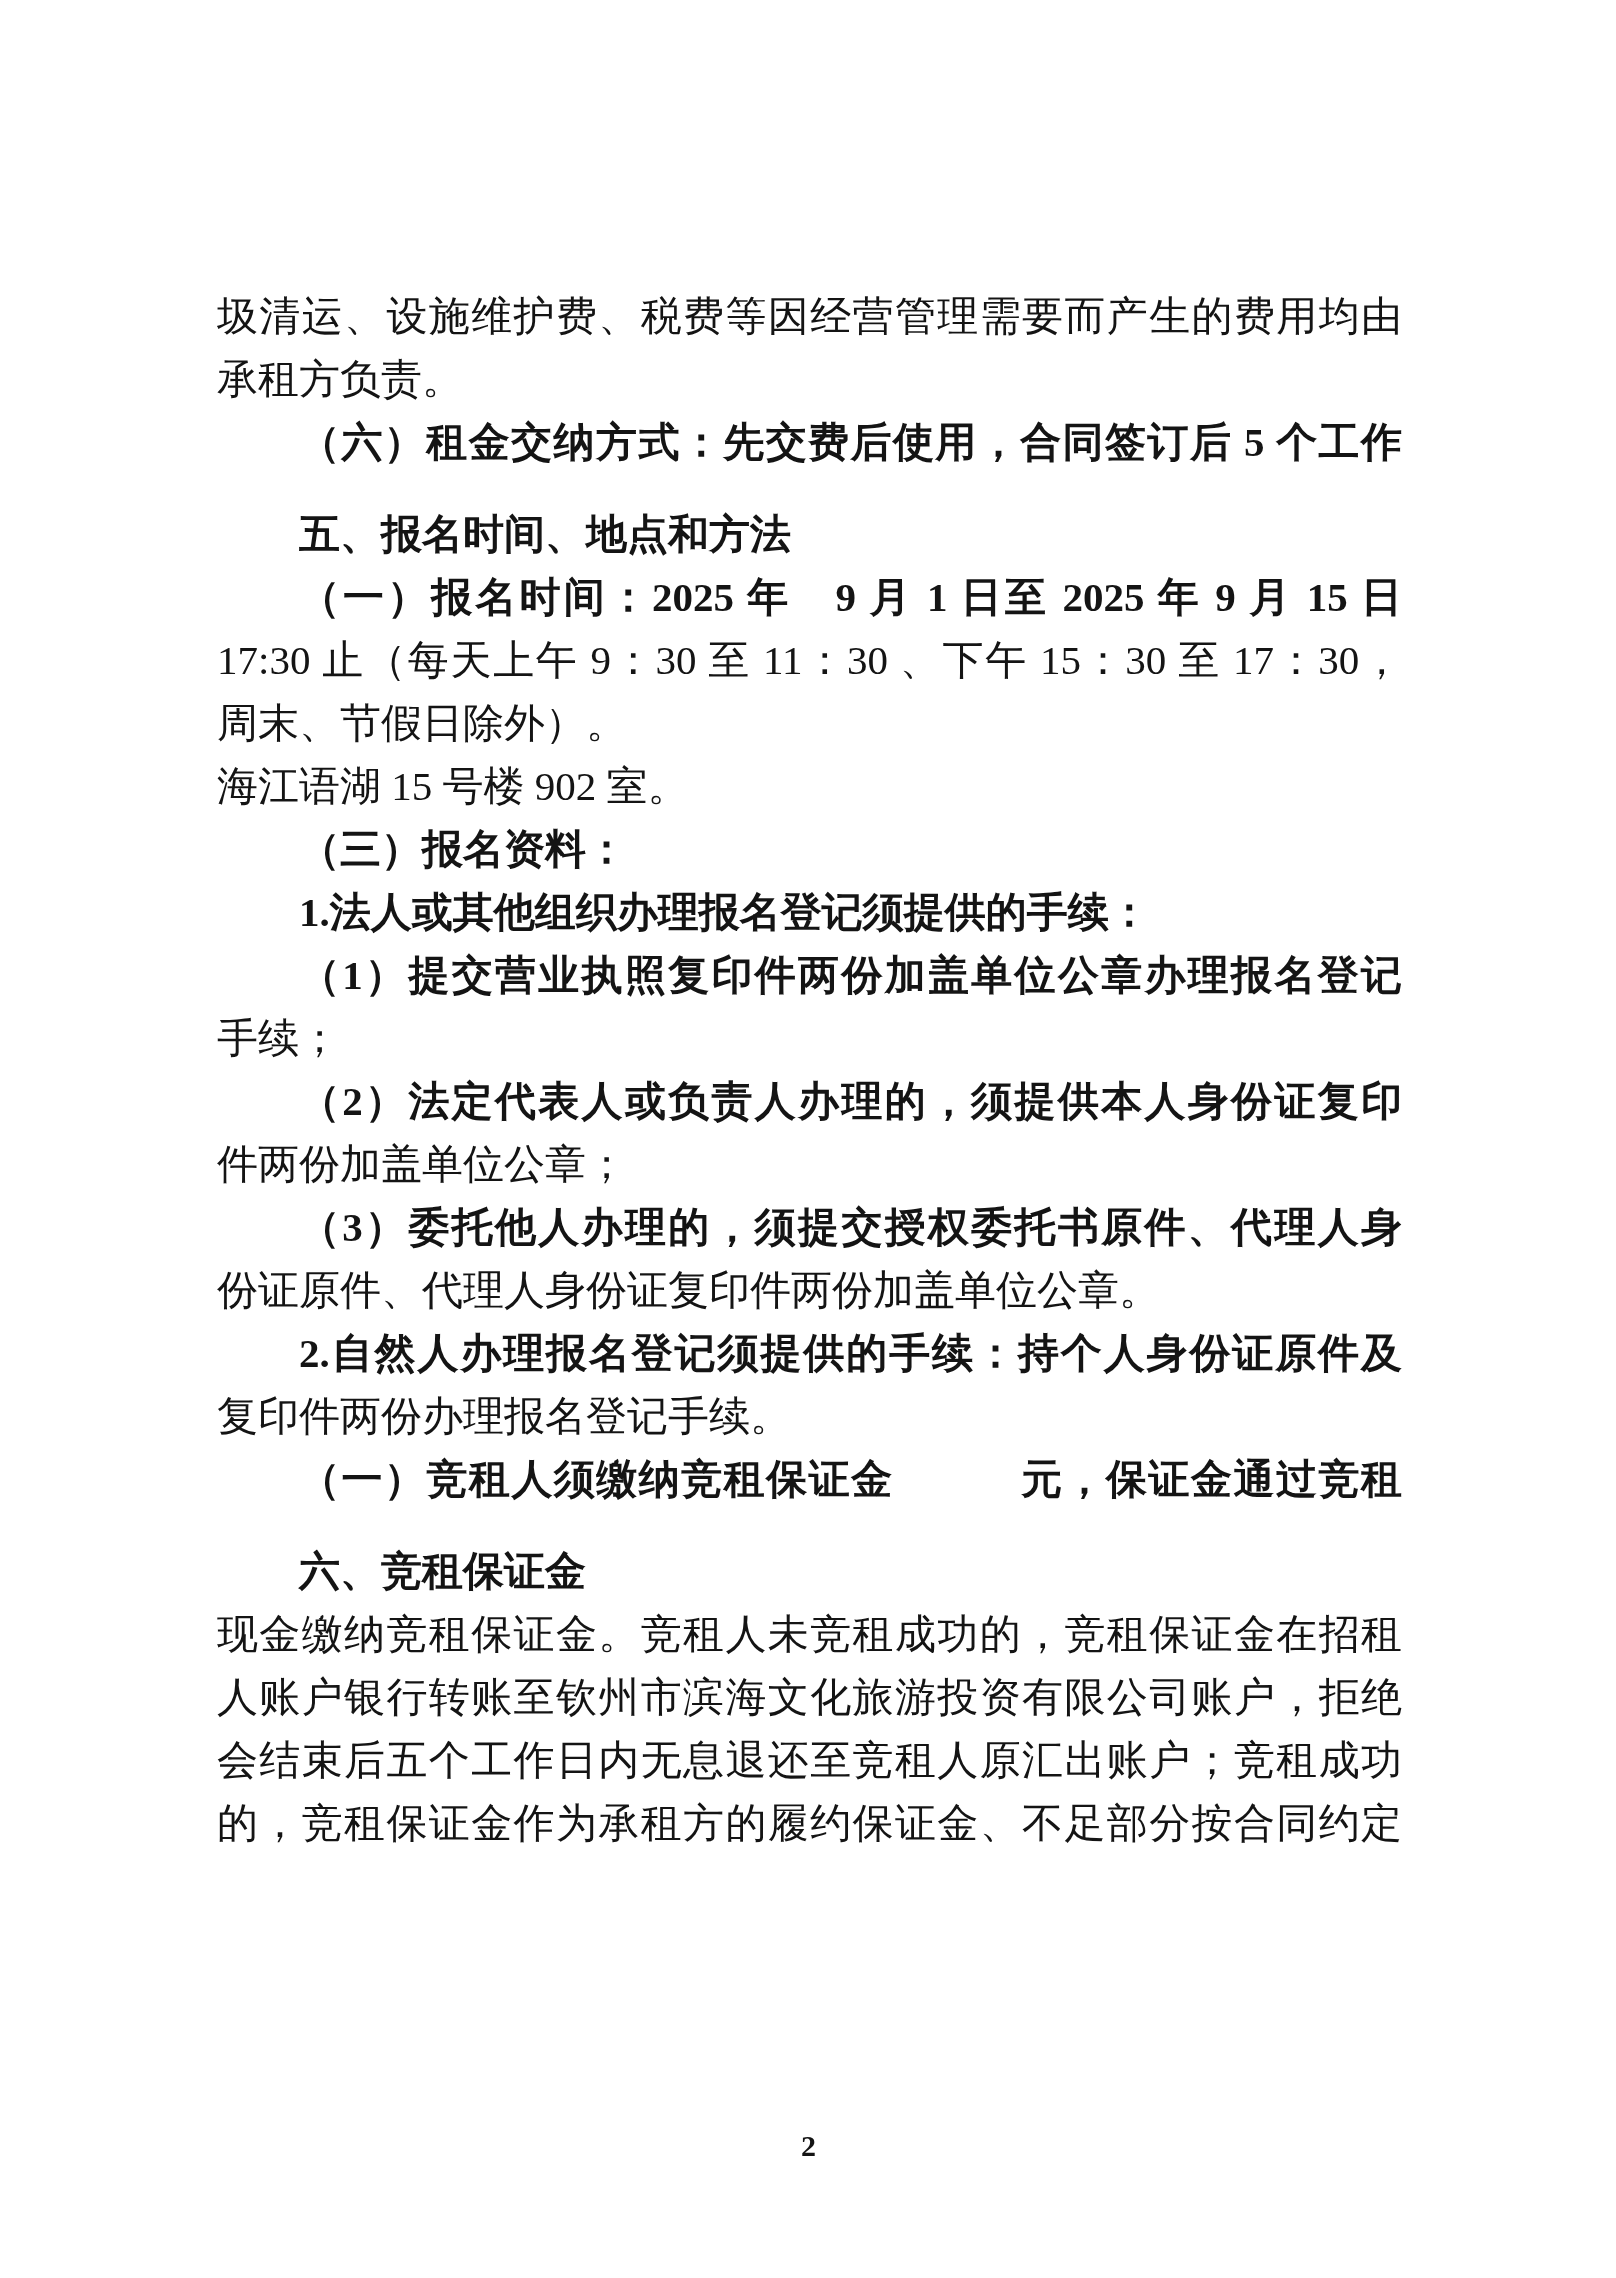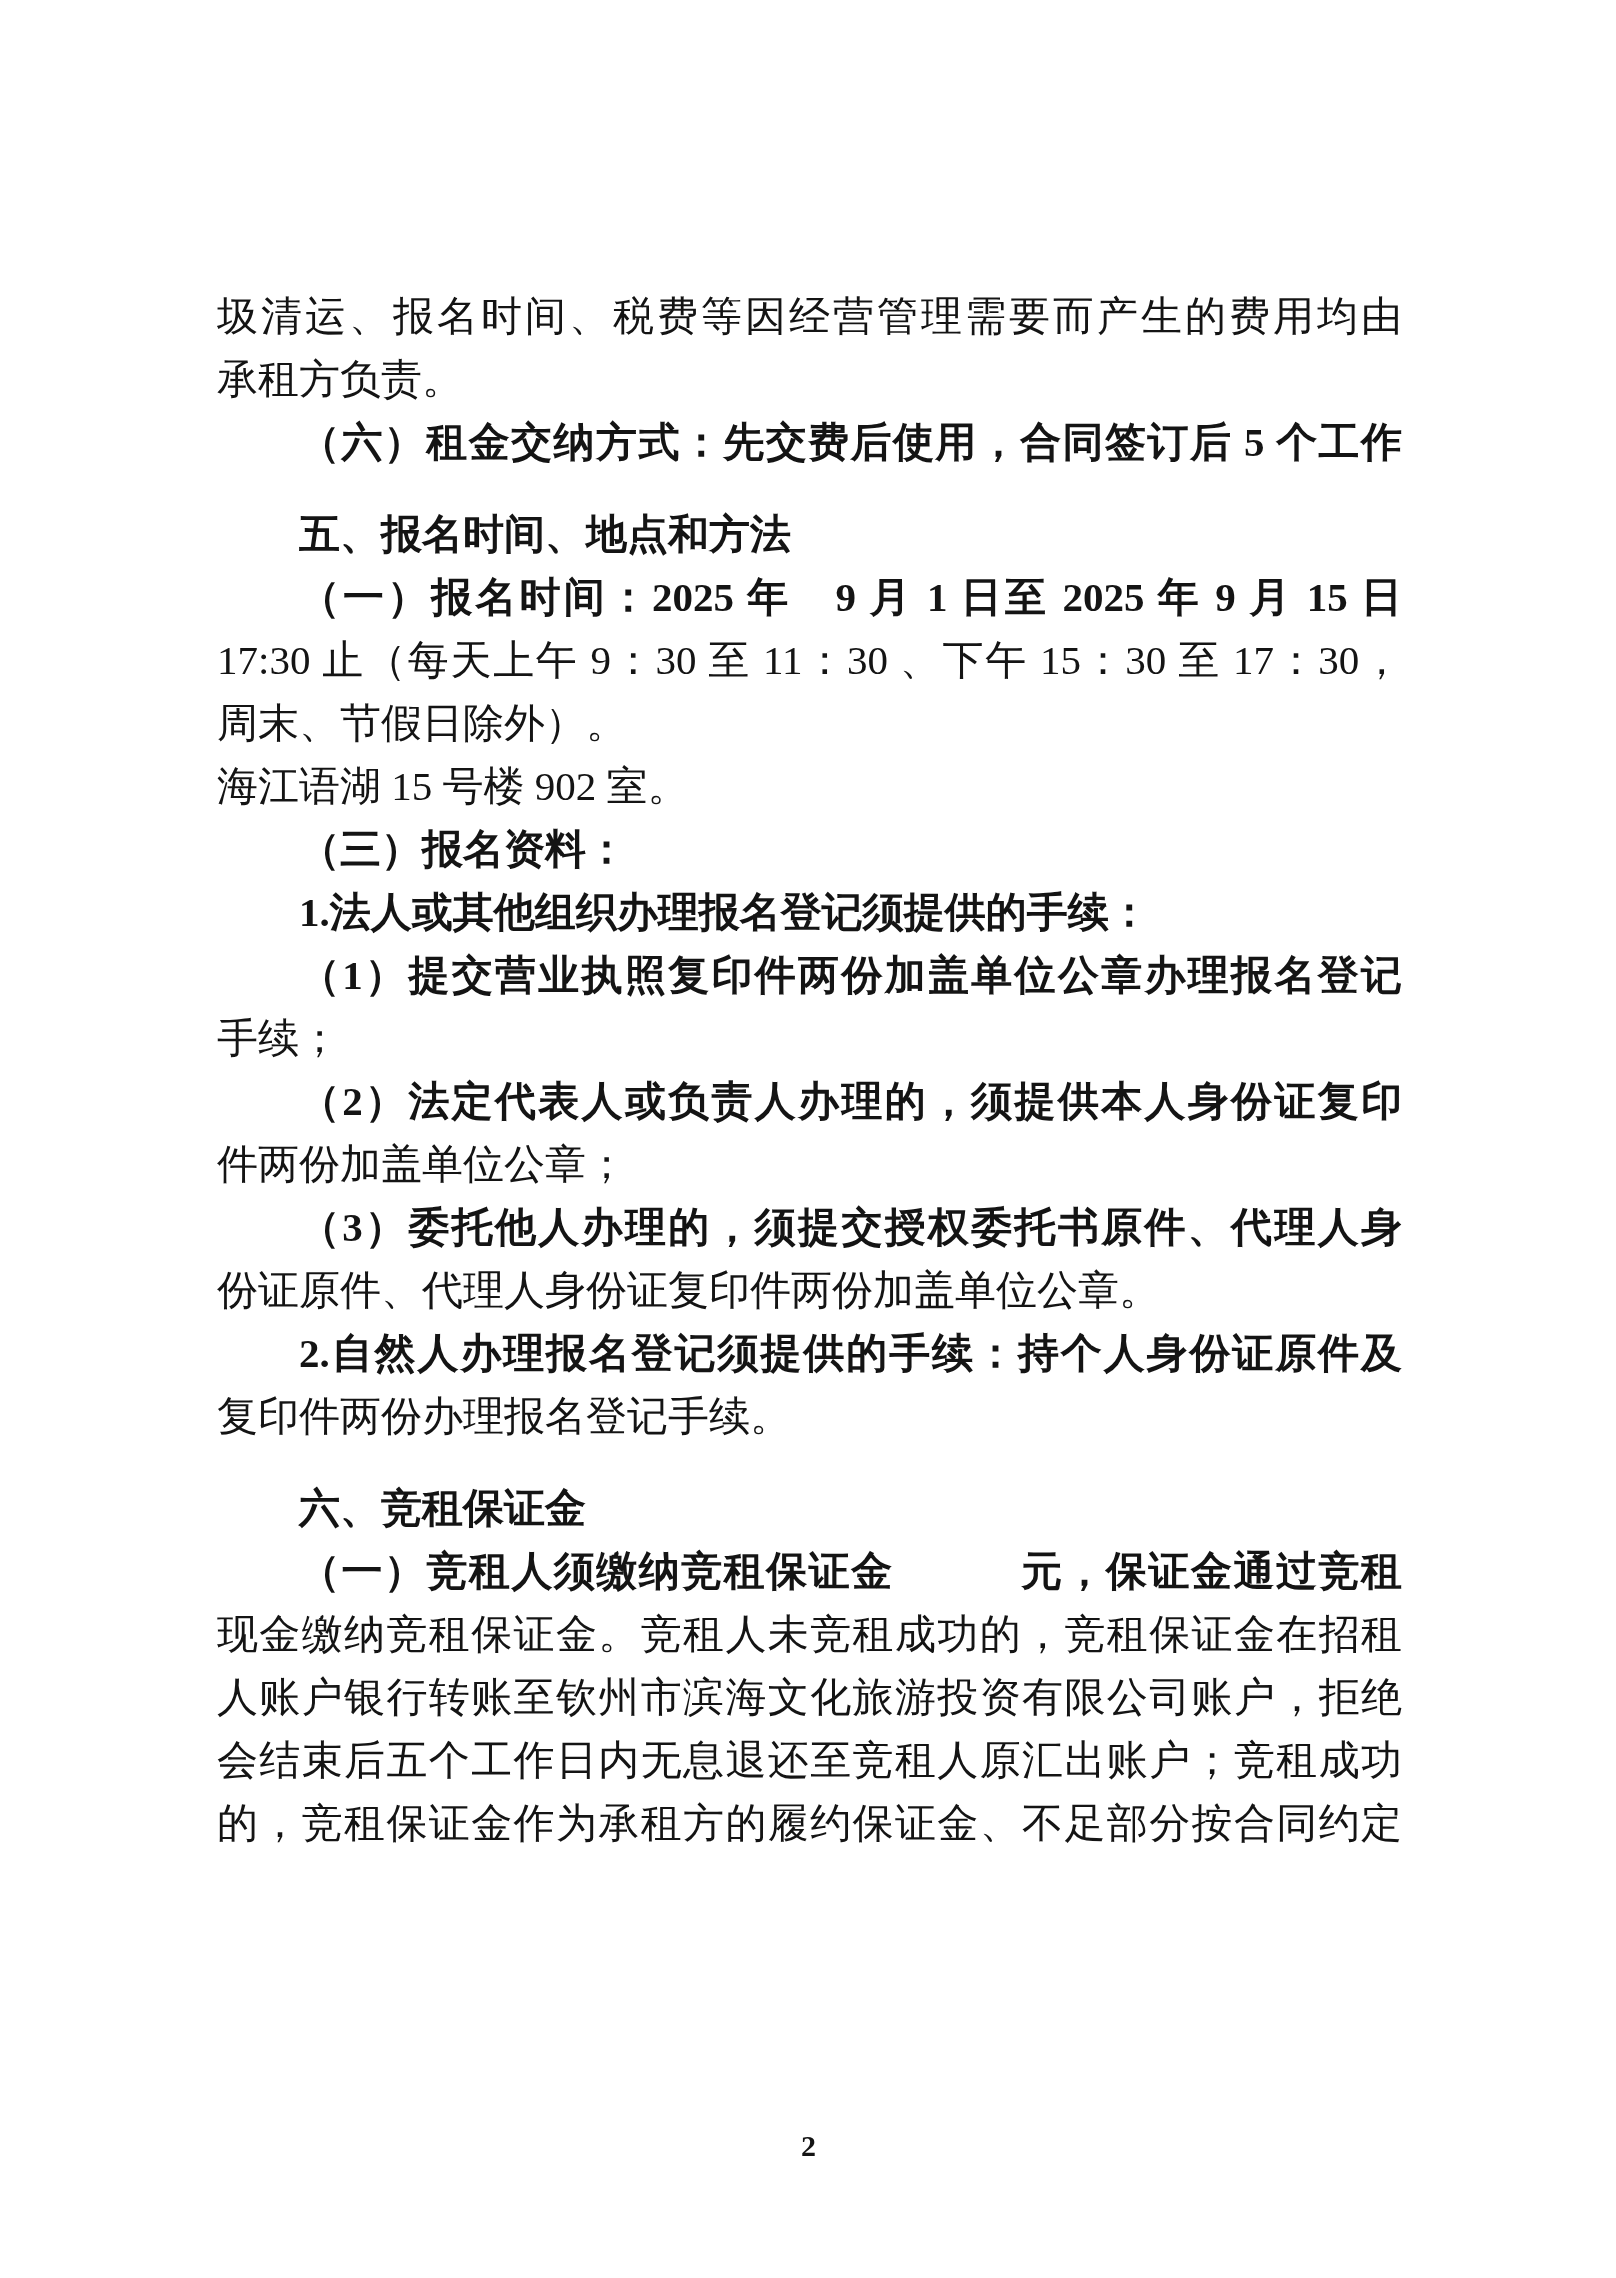--- a/index.html
+++ b/index.html
@@ -48,40 +48,40 @@
     font-size:30px;
     font-weight:bold;
     font-family:"Liberation Serif","DejaVu Serif",serif;
   }
 </style>
 </head>
 <body>
 
 <div class="page">
   <div class="content">
-      <div class="line fill">圾清运、报名时间、税费等因经营管理需要而产生的费用均由</div>
+      <div class="line fill">圾清运、设施维护费、税费等因经营管理需要而产生的费用均由</div>
       <div class="line">承租方负责。</div>
       <div class="line fill indent">（六）租金交纳方式：先交费后使用，合同签订后 5 个工作</div>
       <div class="line heading indent">五、报名时间、地点和方法</div>
       <div class="line fill indent">（一）报名时间：2025 年　9 月 1 日至 2025 年 9 月 15 日</div>
       <div class="line fill">17:30 止（每天上午 9：30 至 11：30 、下午 15：30 至 17：30，</div>
       <div class="line">周末、节假日除外）。</div>
       <div class="line">海江语湖 15 号楼 902 室。</div>
       <div class="line indent">（三）报名资料：</div>
       <div class="line indent">1.法人或其他组织办理报名登记须提供的手续：</div>
       <div class="line fill indent">（1）提交营业执照复印件两份加盖单位公章办理报名登记</div>
       <div class="line">手续；</div>
       <div class="line fill indent">（2）法定代表人或负责人办理的，须提供本人身份证复印</div>
       <div class="line">件两份加盖单位公章；</div>
       <div class="line fill indent">（3）委托他人办理的，须提交授权委托书原件、代理人身</div>
       <div class="line">份证原件、代理人身份证复印件两份加盖单位公章。</div>
       <div class="line fill indent">2.自然人办理报名登记须提供的手续：持个人身份证原件及</div>
       <div class="line">复印件两份办理报名登记手续。</div>
+      <div class="line fill indent">（一）竞租人须缴纳竞租保证金　　　元，保证金通过竞租</div>
       <div class="line heading indent">六、竞租保证金</div>
-      <div class="line fill indent">（一）竞租人须缴纳竞租保证金　　　元，保证金通过竞租</div>
       <div class="line fill">现金缴纳竞租保证金。竞租人未竞租成功的，竞租保证金在招租</div>
       <div class="line fill">人账户银行转账至钦州市滨海文化旅游投资有限公司账户，拒绝</div>
       <div class="line fill">会结束后五个工作日内无息退还至竞租人原汇出账户；竞租成功</div>
       <div class="line fill">的，竞租保证金作为承租方的履约保证金、不足部分按合同约定</div>
     </div>
   <div class="footer">2</div>
 </div>
 
 
 </body></html>

